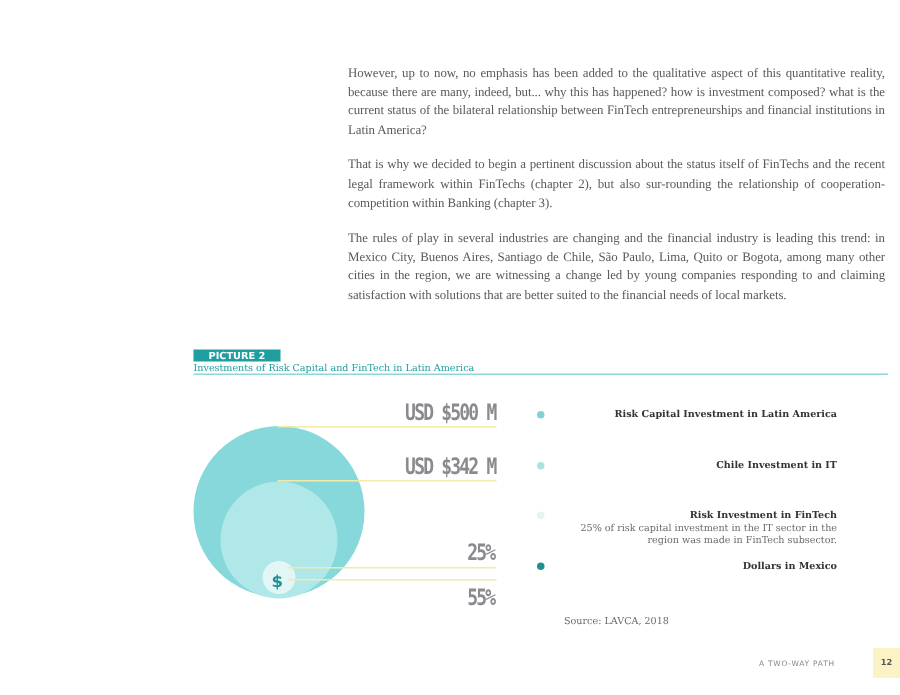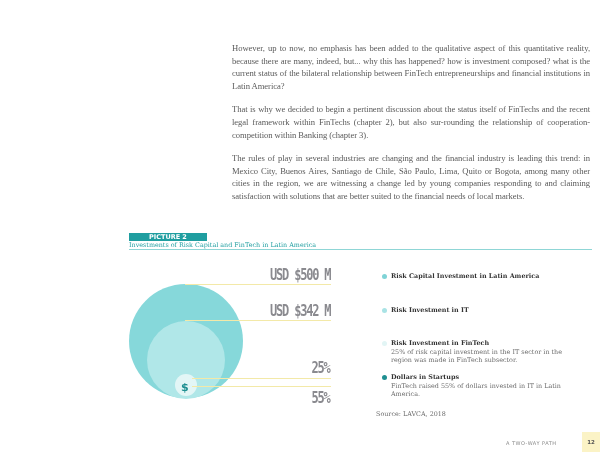--- a/index.html
+++ b/index.html
@@ -2,27 +2,27 @@
 <html><head>
 <meta charset="utf-8">
 <style>
   html, body { margin: 0; padding: 0; }
   body {
     width: 600px; height: 463px; background: #ffffff; position: relative; overflow: hidden;
     font-family: "DejaVu Serif", serif; color: #5a5a5a;
   }
   .intro { position: absolute; left: 232px; top: 42px; width: 358px; font-size: 8.6px; line-height: 12.6px; letter-spacing: -0.05px; }
   .intro p { margin: 0 0 11px 0; text-align: justify; font-family: Liberation Serif, serif; }
-  .pic-label { position: absolute; left: 129px; top: 233px; background: #1f9ea0; color: #fff; font-family: "DejaVu Sans", sans-serif; font-weight: bold; font-size: 6.5px; padding: 0 20px; line-height: 8px; }
+  .pic-label { position: absolute; left: 129px; top: 233px; background: #1f9ea0; color: #fff; font-family: "DejaVu Sans", sans-serif; font-weight: bold; font-size: 6.5px; padding: 0 10px; line-height: 8px; }
   .pic-title { position: absolute; left: 129px; top: 241px; font-size: 6.4px; color: #1f9ea0; text-align: center; }
   .pic-rule { position: absolute; left: 129px; top: 249px; width: 463px; height: 1px; background: #8fd6d6; }
   .big-num { position: absolute; font-family: "DejaVu Sans Mono", monospace; font-weight: bold; color: #8a8a8f; font-size: 15px; letter-spacing: -1.5px; transform: scaleX(0.8); transform-origin: right center; text-align: right; }
   .guide { position: absolute; height: 1px; background: #f3e9a8; }
   .circle { position: absolute; border-radius: 50%; }
-  .legend { position: absolute; left: 382px; width: 200px; font-size: 6.4px; line-height: 8.6px; color: #6a6a6a; }
+  .legend { position: absolute; left: 358px; width: 200px; font-size: 6.4px; line-height: 8.6px; color: #6a6a6a; text-align: right; }
   .legend .dot { position: absolute; left: 0; top: 2px; width: 5px; height: 5px; border-radius: 50%; }
   .legend .ttl { font-weight: bold; color: #333; margin-left: 9px; }
   .legend .desc { margin-left: 9px; }
   .source { position: absolute; left: 376px; top: 410px; font-size: 6.4px; color: #6a6a6a; }
   .footer-text { position: absolute; left: 506px; top: 440px; font-family: "DejaVu Sans", sans-serif; font-size: 5px; letter-spacing: 0.5px; color: #888; }
   .page-num { position: absolute; left: 582px; top: 432px; width: 18px; height: 20px; background: #fbf3c6; font-family: "DejaVu Sans", sans-serif; font-size: 5.5px; font-weight: bold; color: #555; text-align: center; line-height: 20px; }
 </style>
 </head>
 <body>
 
@@ -50,29 +50,28 @@
 <div class="big-num" style="right:270px; top:302px;">USD $342 M</div>
 <div class="big-num" style="right:270px; top:359px;">25%</div>
 <div class="big-num" style="right:270px; top:389px;">55%</div>
 
 <div class="legend" style="top:272px;">
   <span class="dot" style="background:#7fd3d6;"></span>
   <div class="ttl">Risk Capital Investment in Latin America</div>
 </div>
 <div class="legend" style="top:306px;">
   <span class="dot" style="background:#a9e3e5;"></span>
-  <div class="ttl">Risk Investment in IT</div>
+  <div class="ttl">Chile Investment in IT</div>
 </div>
 <div class="legend" style="top:339px;">
   <span class="dot" style="background:#e2f5f5;"></span>
   <div class="ttl">Risk Investment in FinTech</div>
   <div class="desc">25% of risk capital investment in the IT sector in the region was made in FinTech subsector.</div>
 </div>
 <div class="legend" style="top:373px;">
   <span class="dot" style="background:#1f8f91;"></span>
-  <div class="ttl">Dollars in Startups</div>
-  <div class="desc">FinTech raised 55% of dollars invested in IT in Latin America.</div>
+  <div class="ttl">Dollars in Mexico</div>
 </div>
 
 <div class="source">Source: LAVCA, 2018</div>
 
 <div class="footer-text">A TWO-WAY PATH</div>
 <div class="page-num">12</div>
 
 </body></html>

